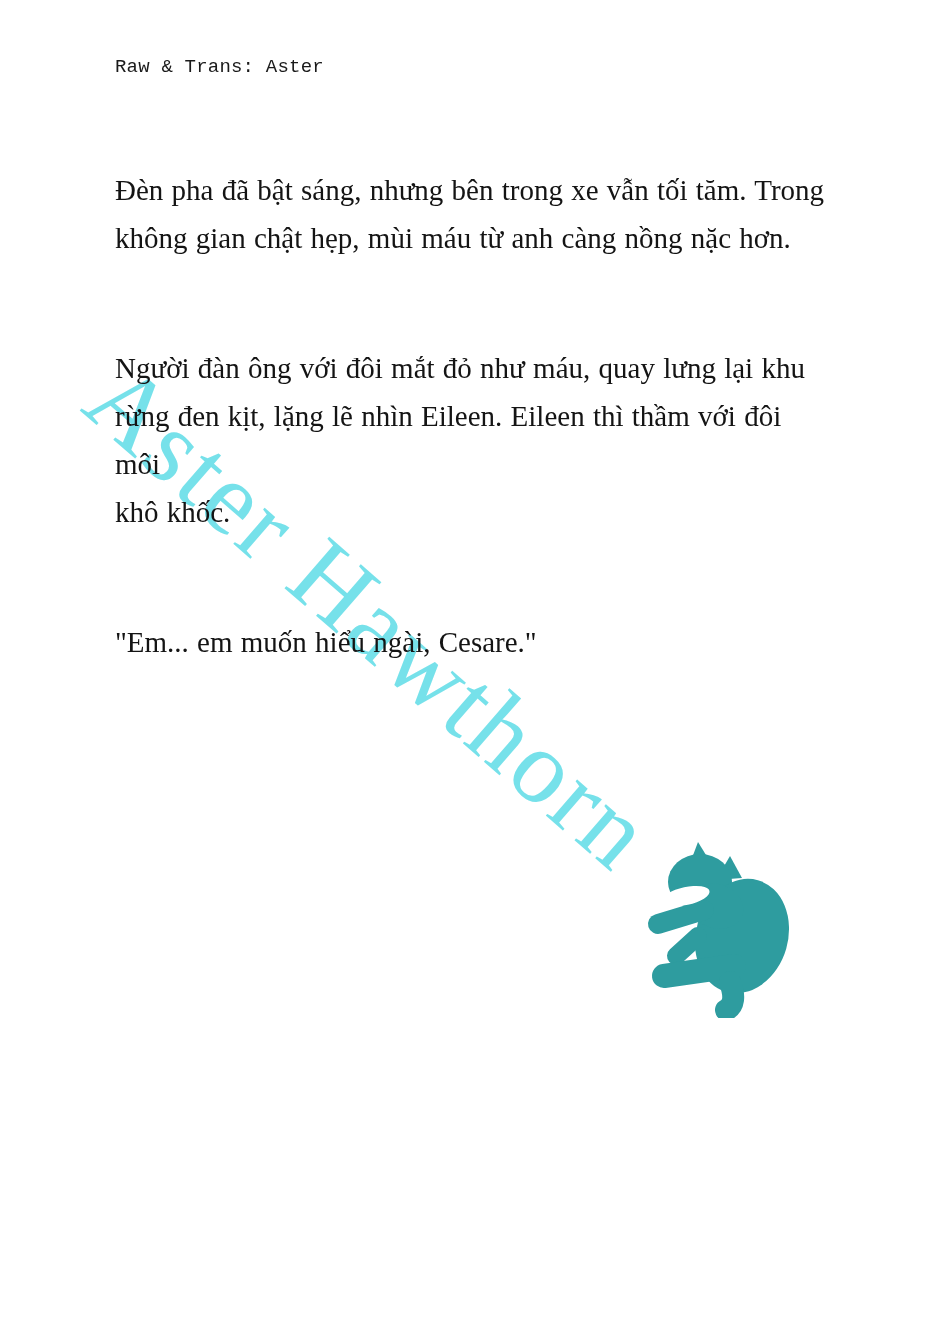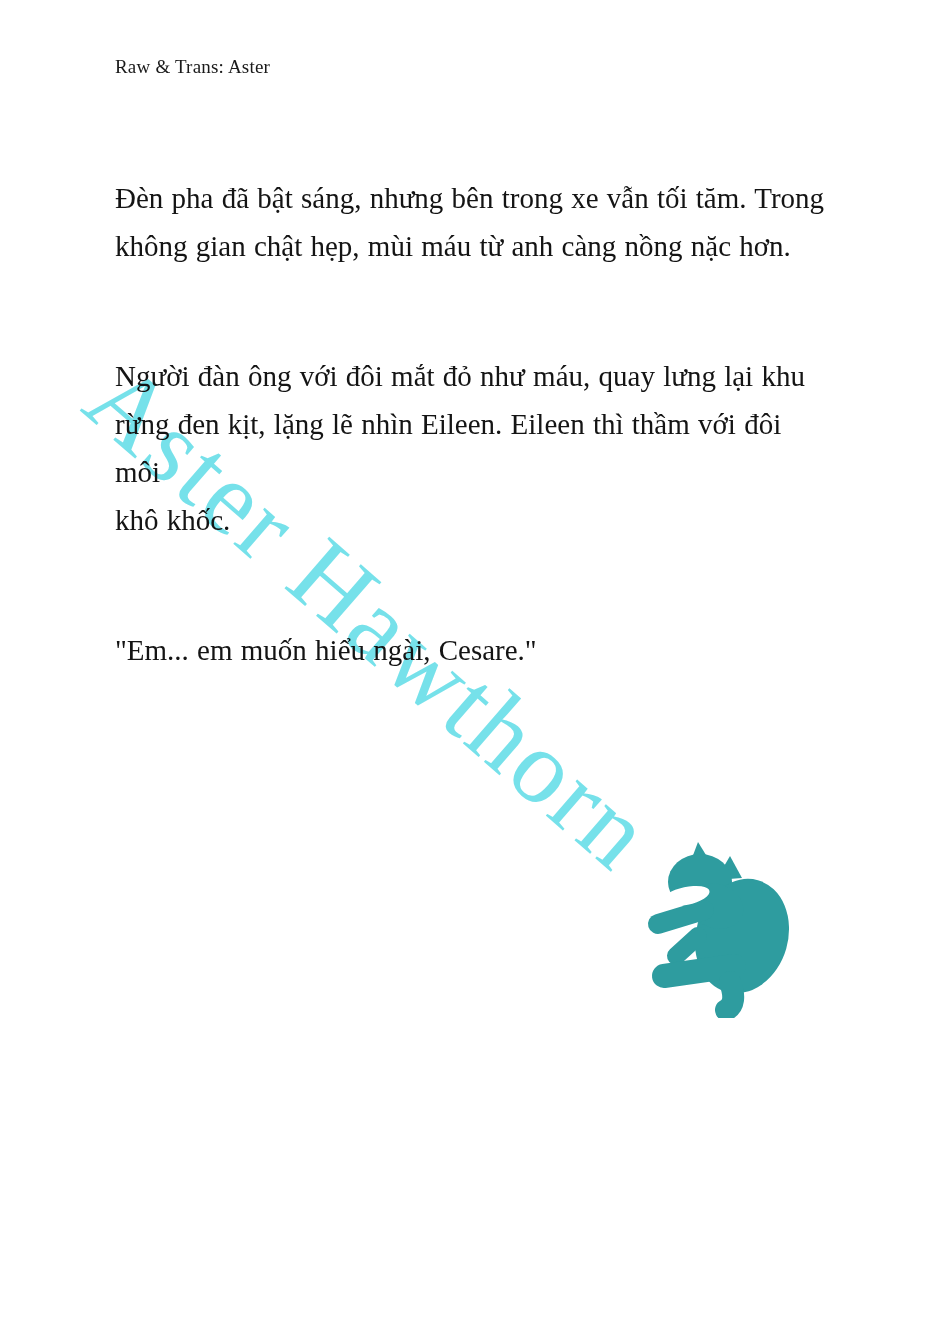--- a/index.html
+++ b/index.html
@@ -11,21 +11,21 @@
     margin: 0 auto;
     background: #ffffff;
     overflow: hidden;
     font-family: "Liberation Serif", serif;
   }
   .header-credit {
     position: absolute;
     left: 115px;
     top: 55px;
     z-index: 3;
-    font-family: Liberation Serif, serif;
+    font-family: Liberation Mono, monospace;
     font-size: 19px;
     line-height: 24px;
     color: #1a1a1a;
     letter-spacing: 0.2px;
   }
   .watermark {
     position: absolute;
     left: 136px;
     top: 344px;
     z-index: 1;
@@ -55,21 +55,21 @@
     left: 115px;
     top: 166px;
     width: 715px;
     z-index: 3;
   }
   .content p {
     font-size: 29px;
     line-height: 48px;
     color: #141414;
     white-space: pre-line;
-    margin: 8px 0 82px 0;
+    margin: 0 0 82px 0;
     word-spacing: 1px;
   }
   .content p:last-child { margin-bottom: 0; }
 </style>
 </head>
 <body>
 
 <div class="page">
 
   <div class="header-credit">Raw &amp; Trans: Aster</div>

